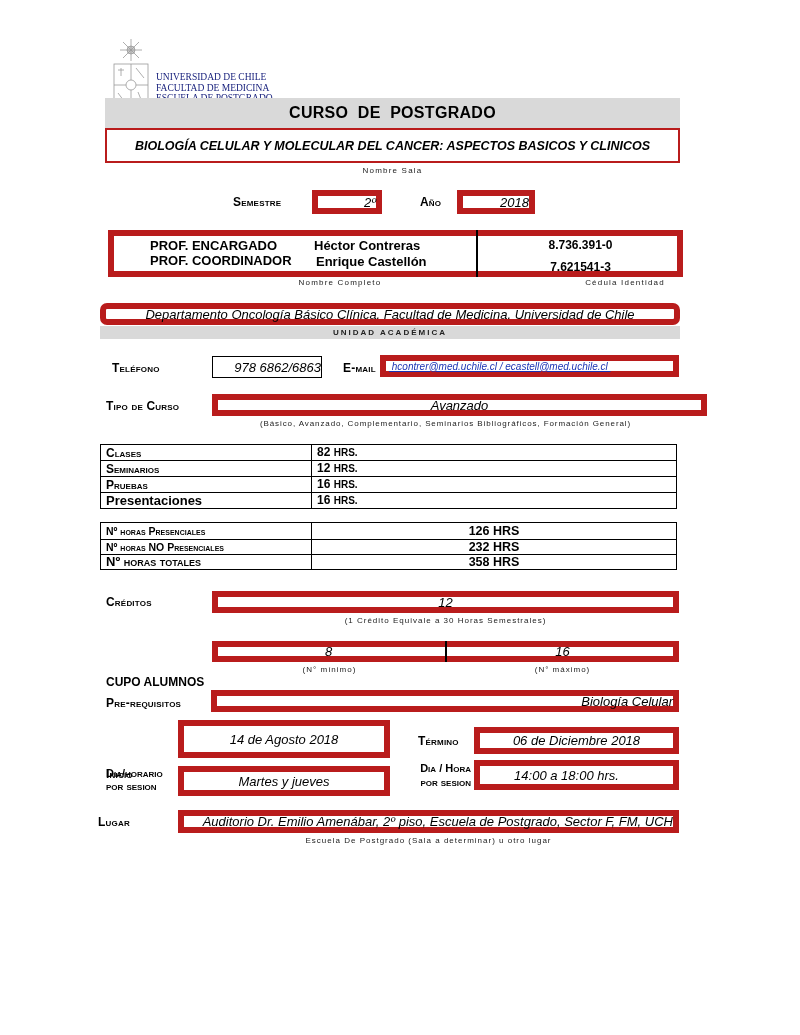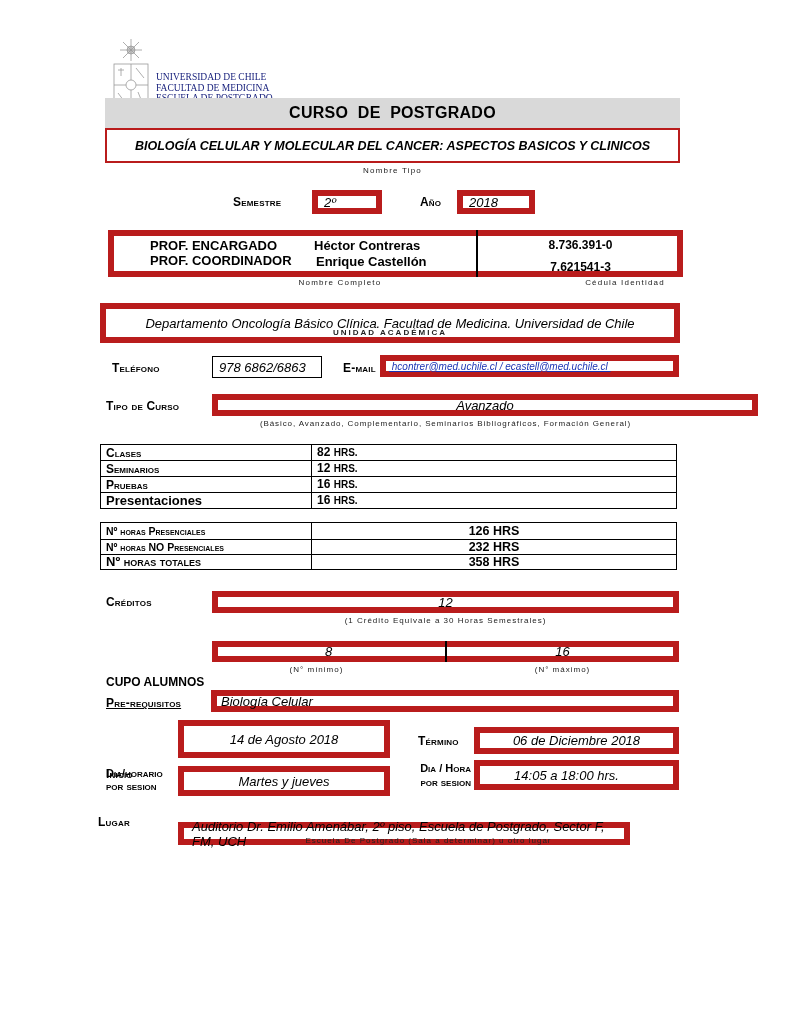--- a/index.html
+++ b/index.html
@@ -6,21 +6,21 @@
   body { width:800px; height:1035px; position:relative; overflow:hidden;
          font-family:"Liberation Sans", sans-serif; color:#000; }
   .abs { position:absolute; }
   .box { position:absolute; border:6px solid #b91c1c; box-sizing:border-box; background:#fff; }
   .thinbox { position:absolute; border:1px solid #000; box-sizing:border-box; background:#fff; }
   .lbl { position:absolute; font-weight:bold; font-size:12px; font-variant:small-caps; letter-spacing:0.2px; }
   .lbl-sc { font-variant:small-caps; }
   .val { font-style:italic; font-size:13px; }
   .cap { position:absolute; font-size:8px; letter-spacing:1.2px; color:#222; text-align:center; }
   .center { display:flex; align-items:center; justify-content:center; }
-  .left { display:flex; align-items:center; padding-left:6px; }
+  .left { display:flex; align-items:center; padding-left:6px;justify-content:flex-end; }
 
   
   #logo { left:110px; top:38px; width:42px; height:70px; }
   #uni-lines { left:156px; top:72px; font-family:"Liberation Serif", serif; font-size:9.5px; line-height:10.5px; color:#1a237e; }
 
   
   #title-band { left:105px; top:98px; width:575px; height:30px; background:#d9d9d9; }
   #doc-title { left:105px; top:104px; width:575px; text-align:center; font-weight:bold; font-size:16px; letter-spacing:0.3px; }
 
   #course-box { left:105px; top:128px; width:575px; height:35px; border-width:2px; }
@@ -54,21 +54,21 @@
   <div>FACULTAD DE MEDICINA</div>
   <div>ESCUELA DE POSTGRADO</div>
 </div>
 
 <div class="abs" id="title-band"></div>
 <div class="abs" id="doc-title" style="white-space:pre;">CURSO  DE  POSTGRADO</div>
 
 <div class="box center" id="course-box">
   <span id="course-name">BIOLOGÍA CELULAR Y MOLECULAR DEL CANCER: ASPECTOS BASICOS Y CLINICOS</span>
 </div>
-<div class="cap" style="left:105px; top:166px; width:575px;">Nombre  Tipo</div>
+<div class="cap" style="left:105px; top:166px; width:575px;">Nombre  Sala</div>
 
 <div class="lbl" style="left:233px; top:195px;">Semestre</div>
 <div class="box left val" style="left:312px; top:190px; width:70px; height:24px;">
   <span>2º</span>
 </div>
 <div class="lbl" style="left:420px; top:195px;">Año</div>
 <div class="box left val" style="left:457px; top:190px; width:78px; height:24px;">
   <span>2018</span>
 </div>
 
@@ -77,36 +77,36 @@
 <div class="abs b" style="left:150px; top:238px; font-size:13px;">PROF. ENCARGADO</div>
 <div class="abs b" style="left:314px; top:238px; font-size:13px;">Héctor Contreras</div>
 <div class="abs b" style="left:150px; top:253px; font-size:13px;">PROF. COORDINADOR</div>
 <div class="abs b" style="left:316px; top:254px; font-size:13px;">Enrique Castellón</div>
 <div class="abs b" style="left:478px; top:238px; width:205px; text-align:center; font-size:12px;">8.736.391-0</div>
 <div class="abs b" style="left:478px; top:260px; width:205px; text-align:center; font-size:12px;">7.621541-3</div>
 <div class="cap" style="left:270px; top:278px; width:140px;">Nombre Completo</div>
 <div class="cap" style="left:560px; top:278px; width:130px;">Cédula Identidad</div>
 
 <div class="abs" style="left:100px; top:326px; width:580px; height:13px; background:#d9d9d9;"></div>
-<div class="box center" style="left:100px; top:303px; width:580px; height:40px;">
+<div class="box center" style="left:100px; top:303px; width:580px; height:22px;border-radius:7px;">
   <span class="val" style="font-size:13px;">Departamento Oncología Básico Clínica. Facultad de Medicina. Universidad de Chile</span>
 </div>
 <div class="cap b" style="left:100px; top:328px; width:580px; letter-spacing:2px;">UNIDAD  ACADÉMICA</div>
 
 <div class="lbl" style="left:112px; top:361px;">Teléfono</div>
 <div class="thinbox left val" style="left:212px; top:356px; width:110px; height:22px; border-width:1.5px;">
   <span>978 6862/6863</span>
 </div>
 <div class="lbl" style="left:343px; top:361px;">E-mail</div>
 <div class="box" style="left:380px; top:355px; width:299px; height:22px; display:flex; align-items:center; padding-left:3px;">
   <span class="val" style="color:#1a33b3; text-decoration:underline; font-size:10px; white-space:pre;"> hcontrer@med.uchile.cl / ecastell@med.uchile.cl </span>
 </div>
 
 <div class="lbl" style="left:106px; top:399px;">Tipo de Curso</div>
-<div class="box center val" style="left:212px; top:394px; width:546px; height:22px;">
+<div class="box center val" style="left:212px; top:394px; width:495px; height:22px;">
   <span>Avanzado</span>
 </div>
 <div class="cap" style="left:212px; top:419px; width:467px; letter-spacing:0.9px;">(Básico, Avanzado, Complementario, Seminarios Bibliográficos, Formación General)</div>
 
 <table class="hrs" style="left:100px; top:444px; width:577px;">
   <tbody>
       <tr>
     <td class="b lbl-sc" style="width:200px;">Clases</td>
     <td><span class="b">82</span> <span class="b" style="font-size:10px;">HRS.</span></td>
   </tr>
@@ -150,24 +150,24 @@
 
 <div class="abs b" style="left:106px; top:645px; font-size:12px;margin-top:30px;">CUPO ALUMNOS</div>
 <div class="box" style="left:212px; top:641px; width:467px; height:21px;"></div>
 <div class="abs" style="left:445px; top:641px; width:1.5px; height:21px; background:#000;"></div>
 <div class="abs center val" style="left:212px; top:641px; width:233px; height:21px;">
   <span>8</span>
 </div>
 <div class="abs center val" style="left:446px; top:641px; width:233px; height:21px;">
   <span>16</span>
 </div>
-<div class="cap" style="left:200px; top:665px; width:233px; letter-spacing:1px;">(N° mínimo)</div>
+<div class="cap" style="left:213px; top:665px; width:233px; letter-spacing:1px;">(N° mínimo)</div>
 <div class="cap" style="left:446px; top:665px; width:233px; letter-spacing:1px;">(N° máximo)</div>
 
-<div class="lbl" style="left:106px; top:696px;text-decoration:underline;">Pre-requisitos</div>
+<div class="lbl" style="left:106px; top:696px;">Pre-requisitos</div>
 <div class="box left val" style="left:211px; top:690px; width:468px; height:22px; padding-left:4px;">
   <span>Biología Celular</span>
 </div>
 
 <div class="lbl" style="left:106px; top:735px;margin-top:32px;">Inicio</div>
 <div class="box center val" style="left:178px; top:720px; width:212px; height:38px;">
   <span>14 de Agosto 2018</span>
 </div>
 <div class="lbl" style="left:418px; top:734px;">Término</div>
 <div class="box center val" style="left:474px; top:727px; width:205px; height:27px;">
@@ -179,20 +179,20 @@
   <div>por sesion</div>
 </div>
 <div class="box center val" style="left:178px; top:766px; width:212px; height:30px;">
   <span>Martes y jueves</span>
 </div>
 <div class="abs b lbl-sc" style="left:405px; top:761px; width:66px; font-size:11px; line-height:14px; text-align:right;">
   <div>Dia / Hora</div>
   <div>por sesion</div>
 </div>
 <div class="box val" style="left:474px; top:760px; width:205px; height:30px; display:flex; align-items:center; justify-content:center; padding-right:20px;">
-  <span>14:05 a 18:00 hrs.</span>
+  <span>14:00 a 18:00 hrs.</span>
 </div>
 
 <div class="lbl" style="left:98px; top:815px;">Lugar</div>
-<div class="box left val" style="left:178px; top:810px; width:452px; height:23px; padding-left:8px;margin-top:12px;">
+<div class="box left val" style="left:178px; top:810px; width:501px; height:23px; padding-left:8px;">
   <span>Auditorio Dr. Emilio Amenábar, 2º piso, Escuela de Postgrado, Sector F, FM, UCH</span>
 </div>
 <div class="cap" style="left:178px; top:836px; width:501px; letter-spacing:1px;">Escuela De Postgrado (Sala a determinar) u otro lugar</div>
 
 </body></html>

